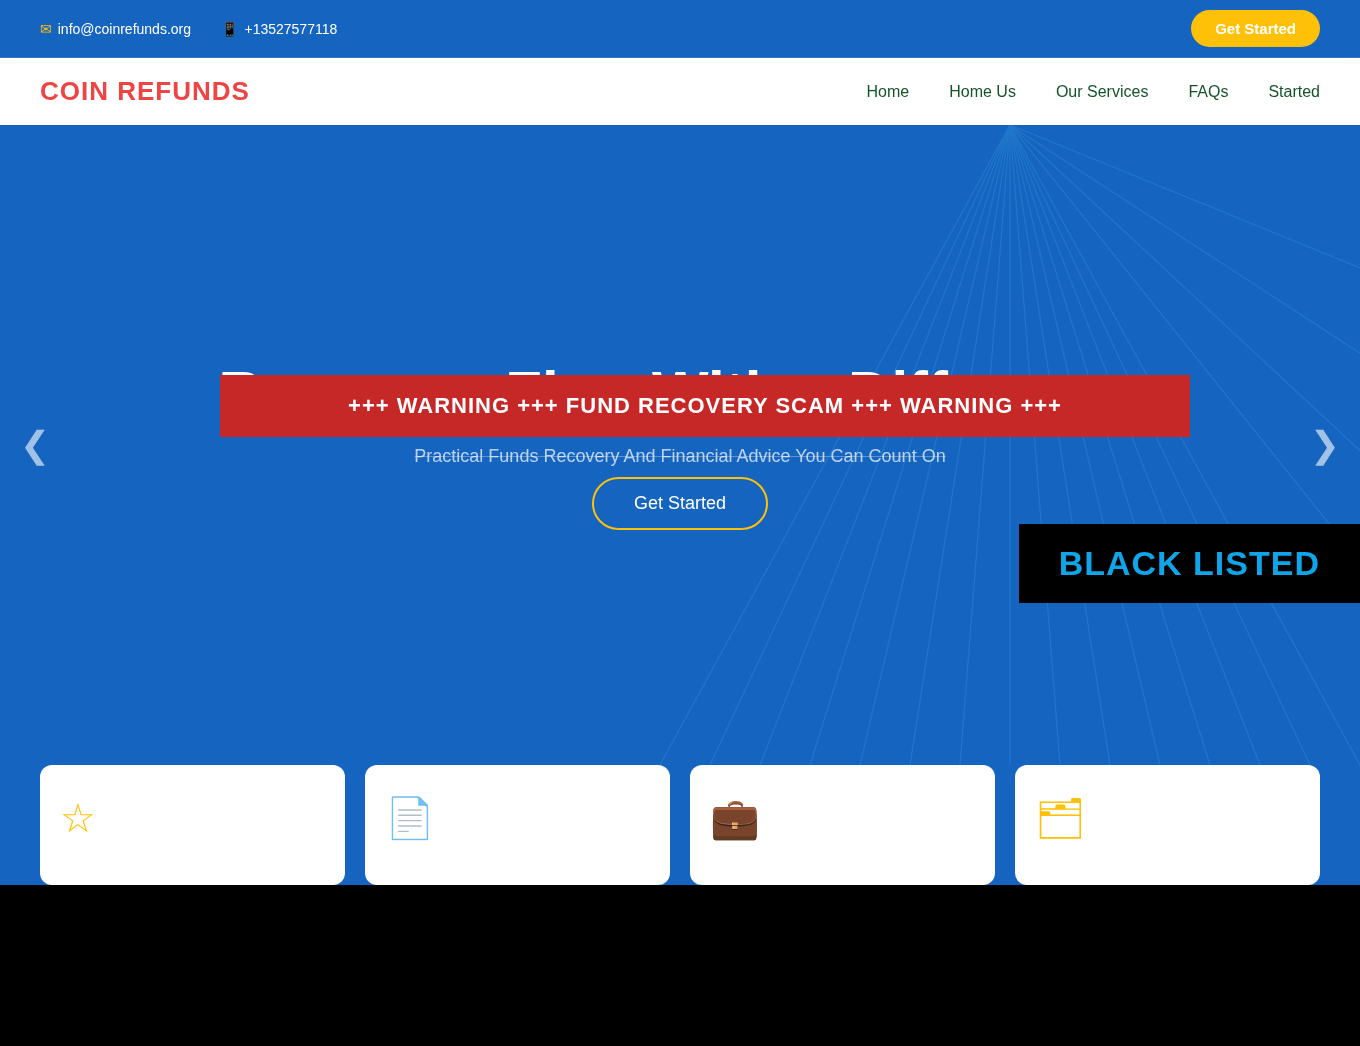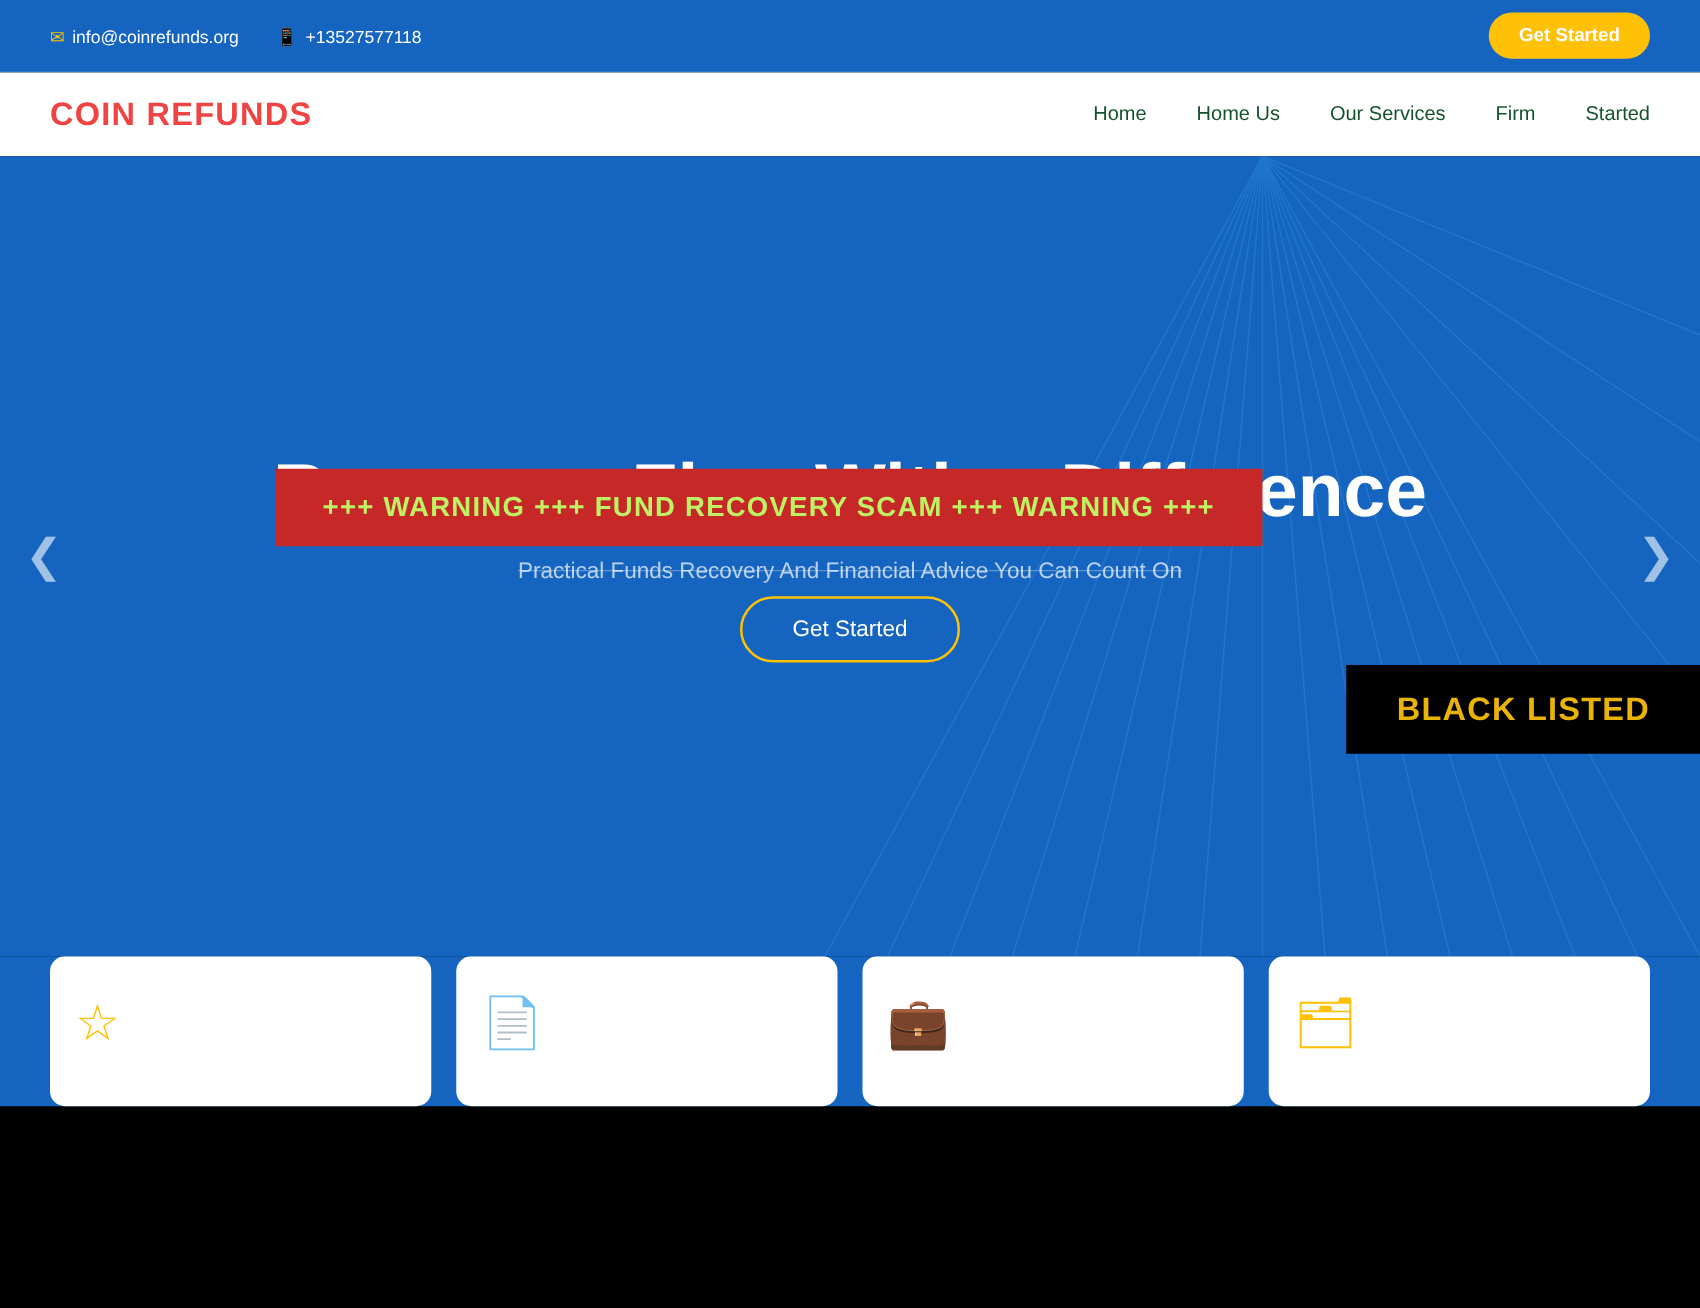--- a/index.html
+++ b/index.html
@@ -148,38 +148,38 @@
     .carousel-arrow-left { left: 20px; }
     .carousel-arrow-right { right: 20px; }
 
     
     .warning-banner {
       position: absolute;
       top: 250px;
       left: 220px;
       right: 0;
       background: #c62828;
-      color: #bef264;
+      color: #ffffff;
       font-size: 22px;
       font-weight: 900;
       padding: 18px 30px;
       z-index: 20;
       letter-spacing: 1px;
       text-align: center;
-      width: 790px;
+      width: 970px;
     }
 
     
     .blacklisted-badge {
       position: absolute;
       bottom: 162px;
       right: 0;
       background: #000;
-      color: #eab308;
-      font-size: 26px;
+      color: #0ea5e9;
+      font-size: 34px;
       font-weight: 900;
       padding: 20px 40px;
       z-index: 21;
       letter-spacing: 1px;
     }
 
     
     .features-row {
       display: flex;
       gap: 0;
@@ -219,21 +219,21 @@
   </div>
   <button class="get-started-btn-top">Get Started</button>
 </div>
 
 <nav class="navbar">
   <div class="logo">COIN REFUNDS</div>
   <ul class="nav-links">
     <li><a href="#">Home</a></li>
     <li><a href="#">Home Us</a></li>
     <li><a href="#">Our Services</a></li>
-    <li><a href="#">Firm</a></li>
+    <li><a href="#">FAQs</a></li>
     <li><a href="#">Started</a></li>
   </ul>
 </nav>
 
 <div class="hero">
 
   <div class="hero-bg-lines">
     <svg viewBox="0 0 700 640" xmlns="http://www.w3.org/2000/svg">
       <g stroke="#4fc3f7" stroke-width="1.2" fill="none">
         <line x1="350" y1="0" x2="700" y2="640"></line>

